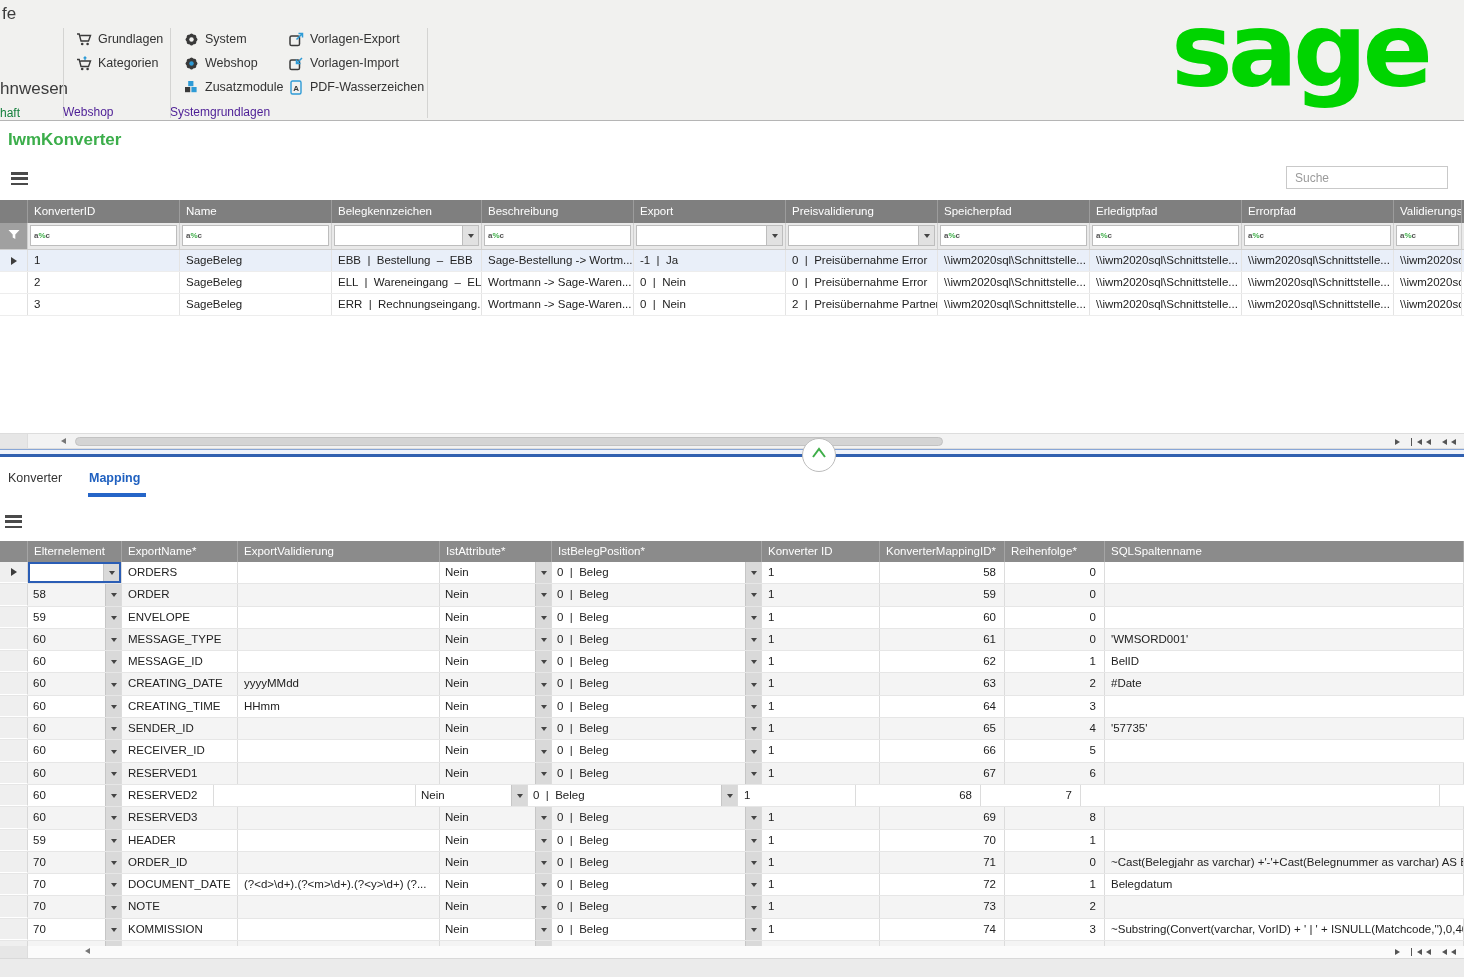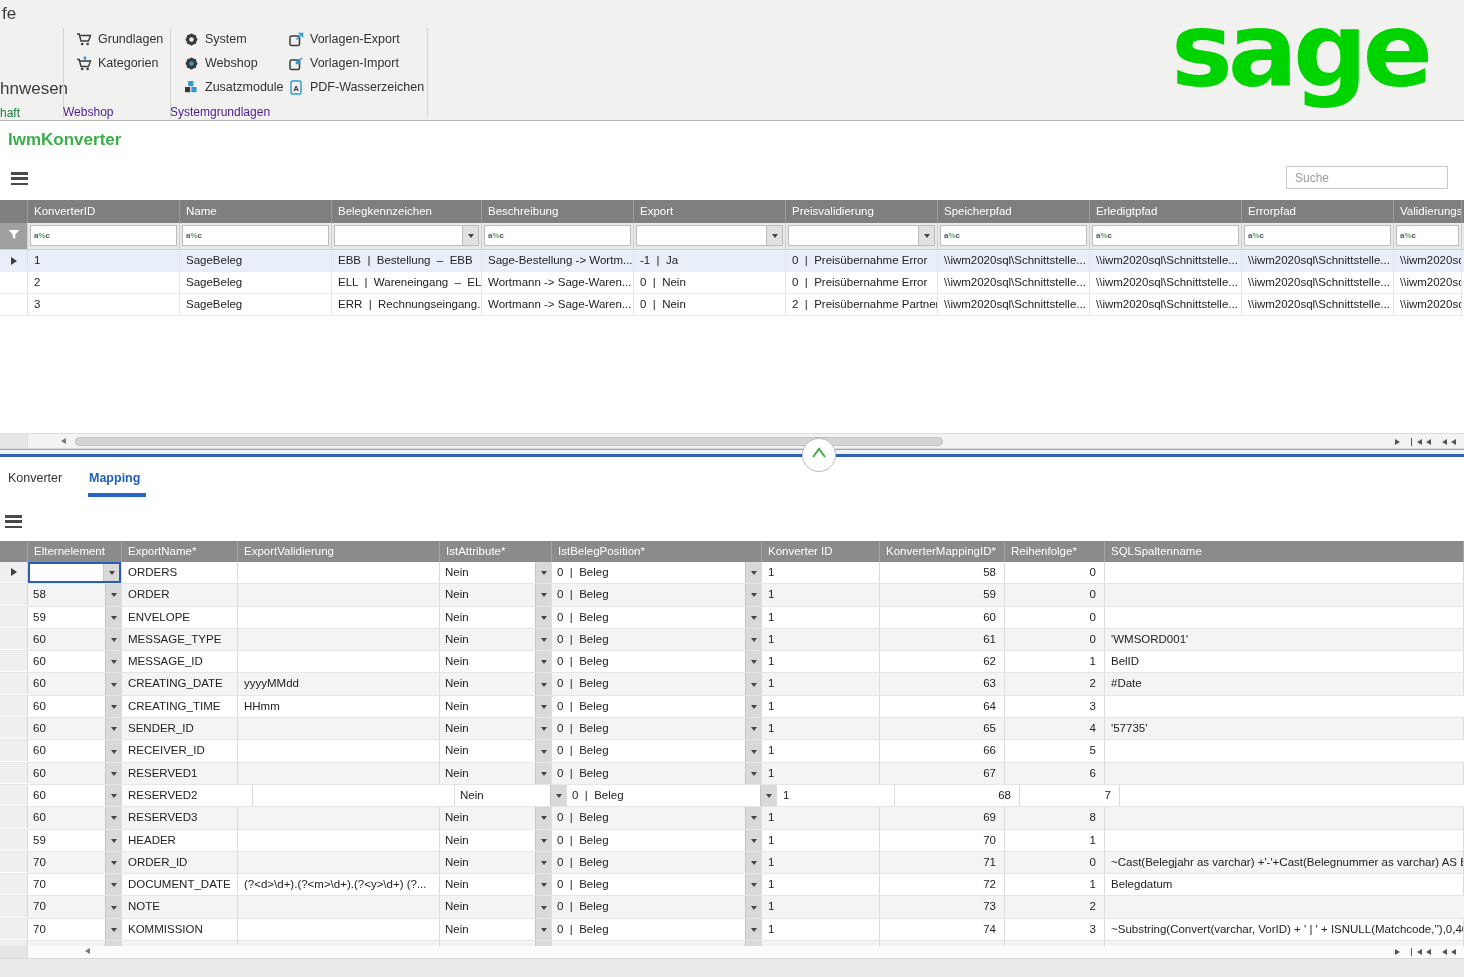--- a/index.html
+++ b/index.html
@@ -497,21 +497,21 @@
         <div class="g-dcell nopad" style="width: 112px;"><div class="combo"><span class="val">Nein</span><span class="dd-btn"><span class="dd-tri"></span></span></div></div>
         <div class="g-dcell nopad" style="width: 210px;"><div class="combo"><span class="val">0  |  Beleg</span><span class="dd-btn"><span class="dd-tri"></span></span></div></div>
         <div class="g-dcell" style="width: 118px;">1</div>
         <div class="g-dcell ra" style="width: 125px;">67</div>
         <div class="g-dcell ra" style="width: 100px;">6</div>
         <div class="g-dcell" style="width: 359px;"></div>
       </div>
       <div class="g-row g-drow2">
         <div class="g-ind"></div>
         <div class="g-dcell nopad" style="width: 94px;"><div class="combo"><span class="val">60</span><span class="dd-btn"><span class="dd-tri"></span></span></div></div>
-        <div class="g-dcell" style="width: 131px;">RESERVED2</div>
+        <div class="g-dcell" style="width: 92px;">RESERVED2</div>
         <div class="g-dcell" style="width: 202px;"></div>
         <div class="g-dcell nopad" style="width: 112px;"><div class="combo"><span class="val">Nein</span><span class="dd-btn"><span class="dd-tri"></span></span></div></div>
         <div class="g-dcell nopad" style="width: 210px;"><div class="combo"><span class="val">0  |  Beleg</span><span class="dd-btn"><span class="dd-tri"></span></span></div></div>
         <div class="g-dcell" style="width: 118px;">1</div>
         <div class="g-dcell ra" style="width: 125px;">68</div>
         <div class="g-dcell ra" style="width: 100px;">7</div>
         <div class="g-dcell" style="width: 359px;"></div>
       </div>
       <div class="g-row g-drow2 even">
         <div class="g-ind"></div>

